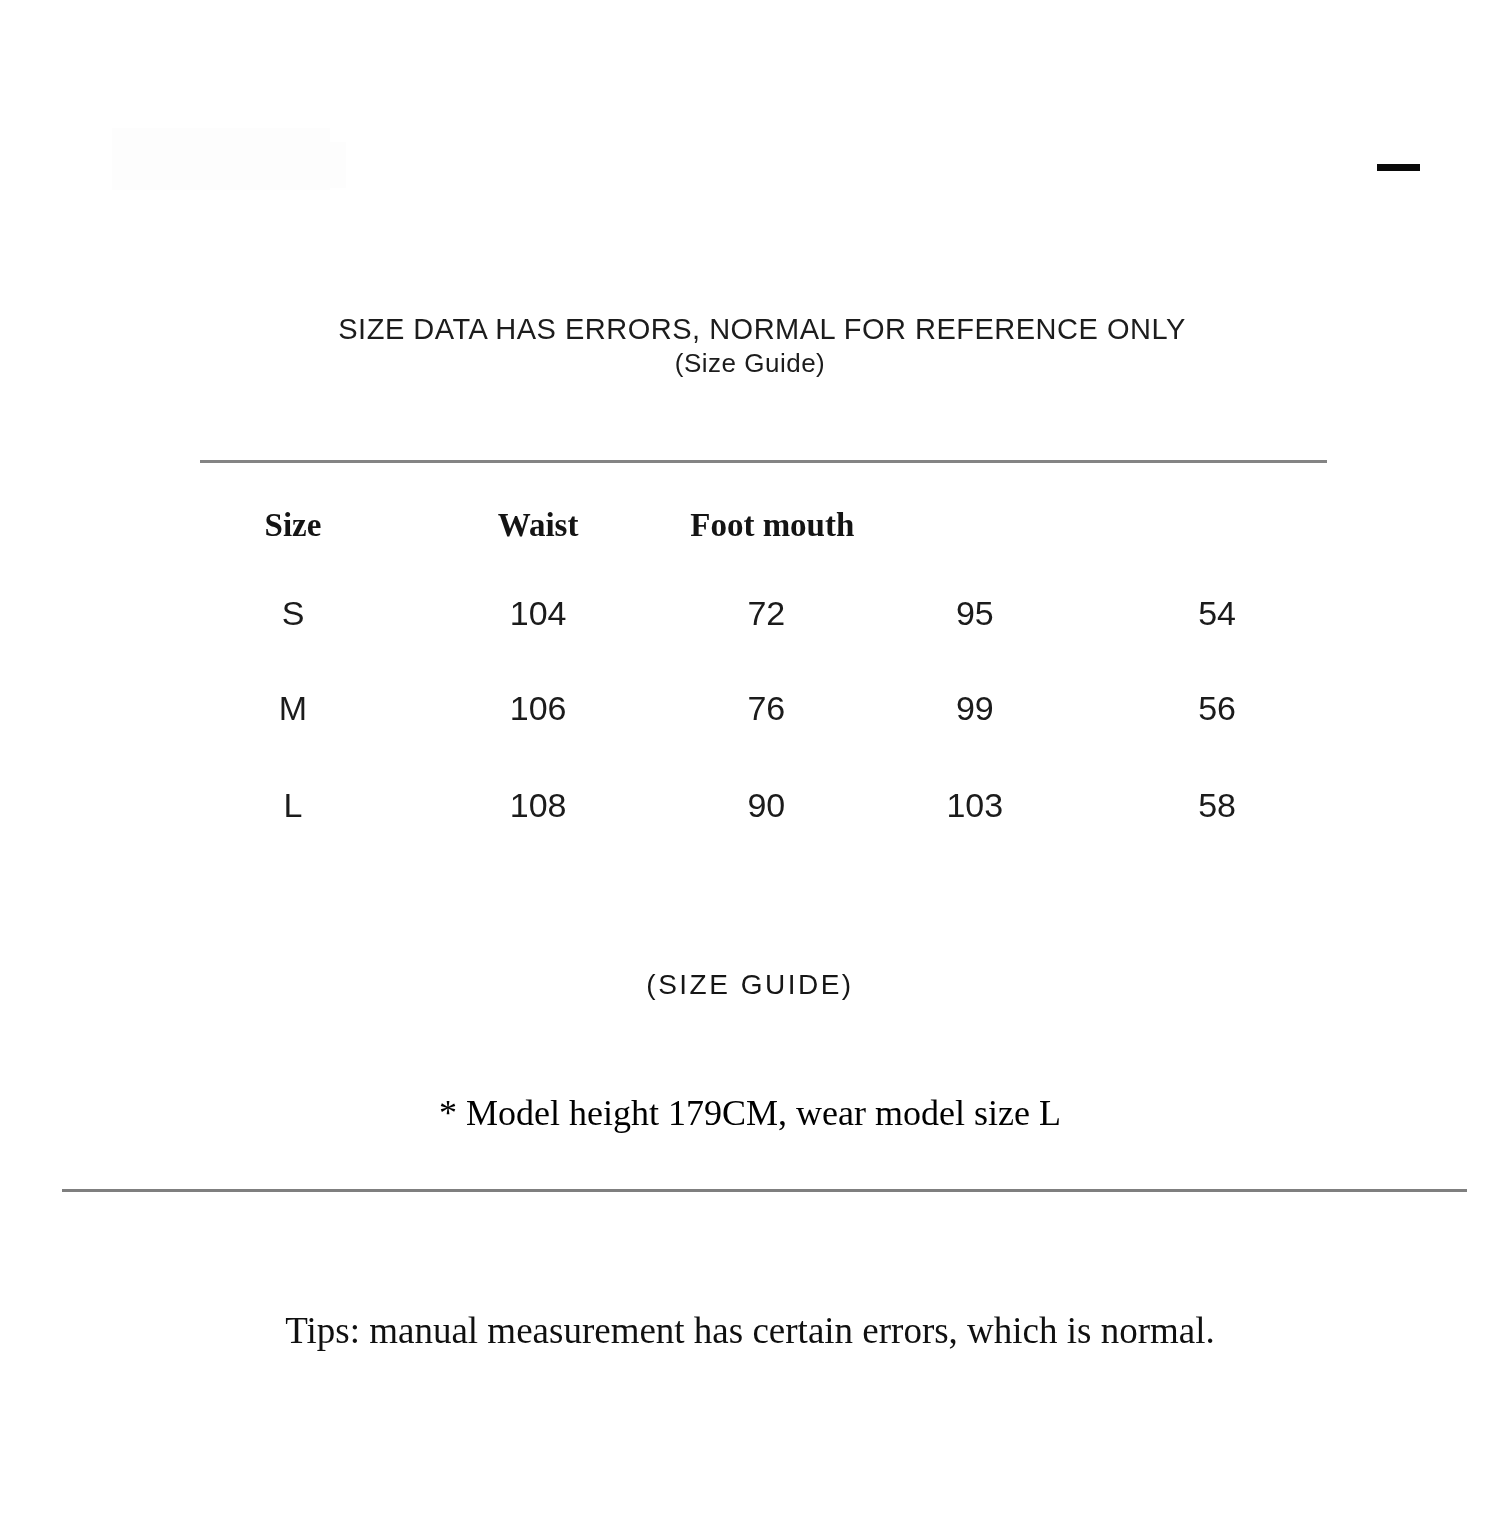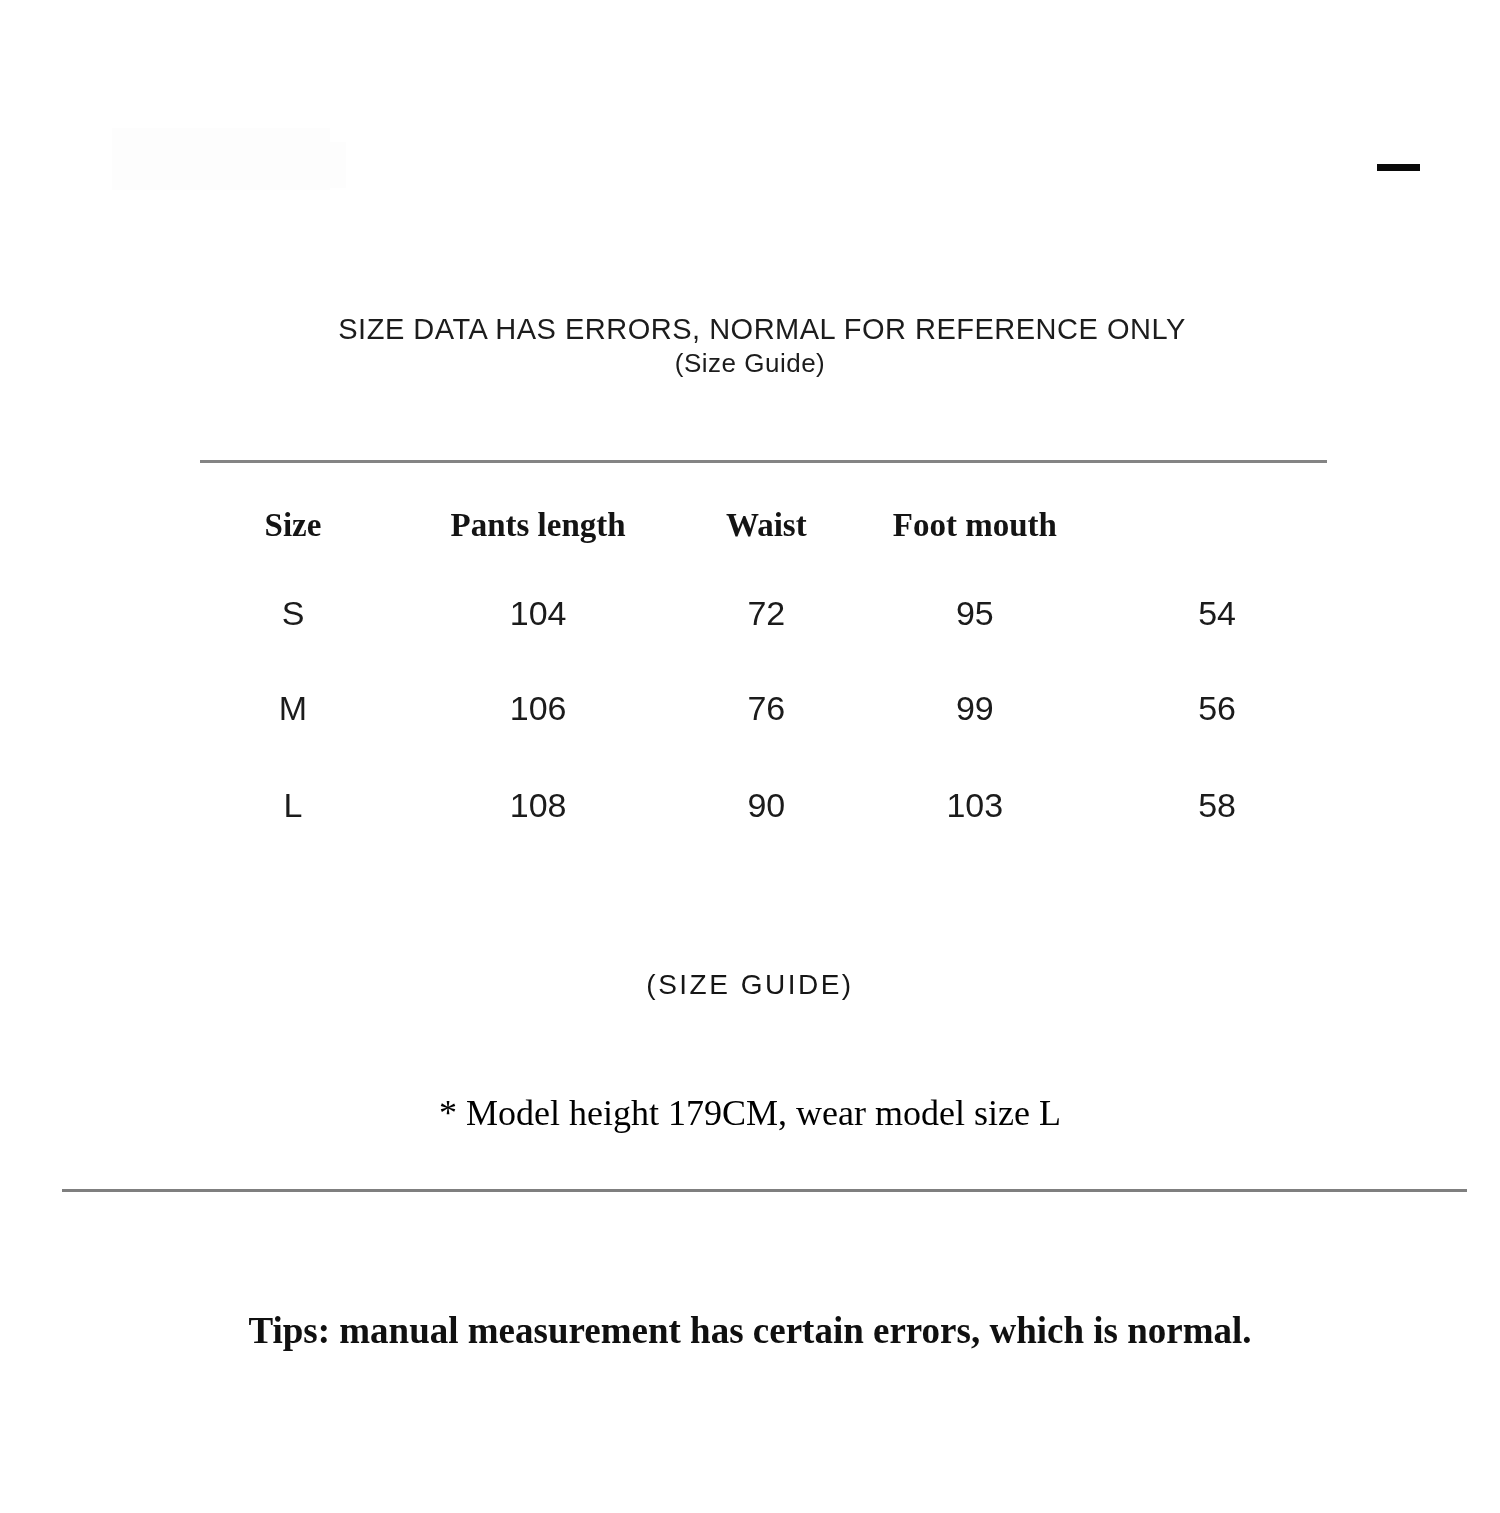--- a/index.html
+++ b/index.html
@@ -120,42 +120,41 @@
     color: #000000;
   }
   .tips {
     position: absolute;
     left: 0; top: 1309px;
     width: 100%;
     text-align: center;
     font-family: "Liberation Serif", serif;
     font-size: 37px;
     line-height: 44px;
-    font-weight: 700;
+    font-weight: 400;
     color: #101010;
   }
 </style>
 </head>
 <body>
 
 <div class="page">
 
   <div class="wm wm-a"></div>
   <div class="wm wm-b"></div>
 
   <div class="dash"></div>
 
   <h1 class="title">SIZE DATA HAS ERRORS, NORMAL FOR REFERENCE ONLY</h1>
   <div class="subtitle">(Size Guide)</div>
 
   <div class="rule rule-top"></div>
 
   <div class="trow thead row-head">
     <div class="cell">Size</div>
-    <div class="cell">Pants length</div>
     <div class="cell">Waist</div>
     <div class="cell">Foot mouth</div>
   </div>
 
   <div class="trow tdata row-s">
     <div class="cell">S</div>
     <div class="cell">104</div>
     <div class="cell">72</div>
     <div class="cell">95</div>
     <div class="cell">54</div>

